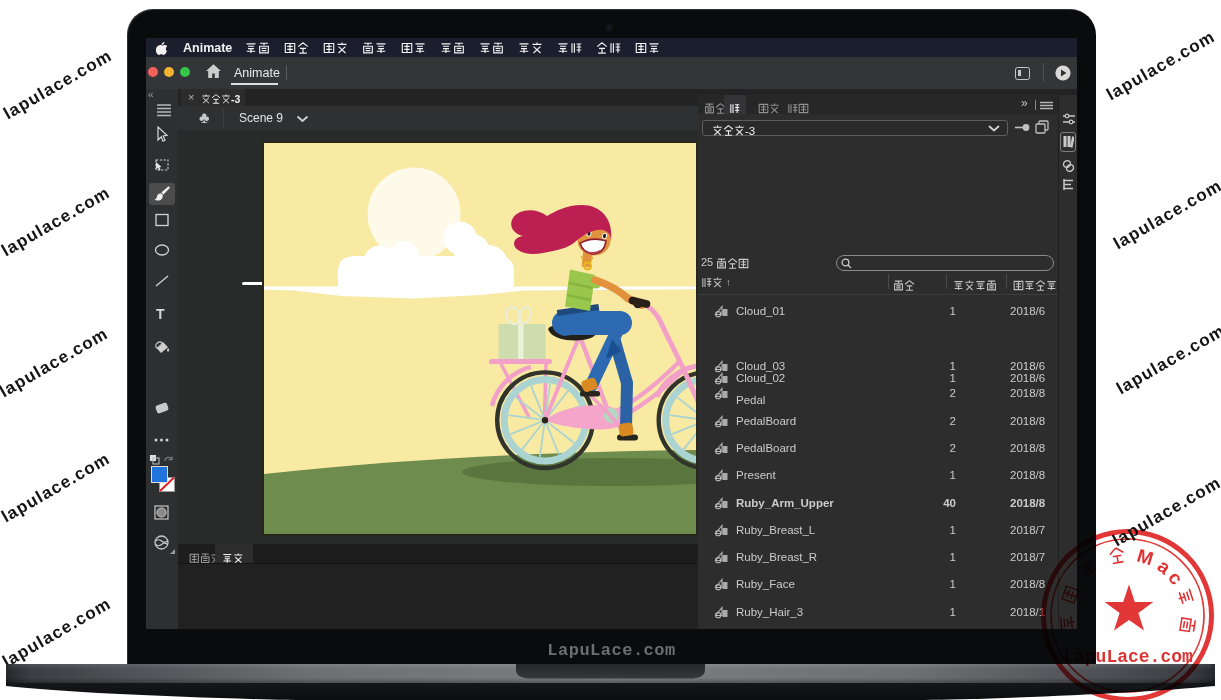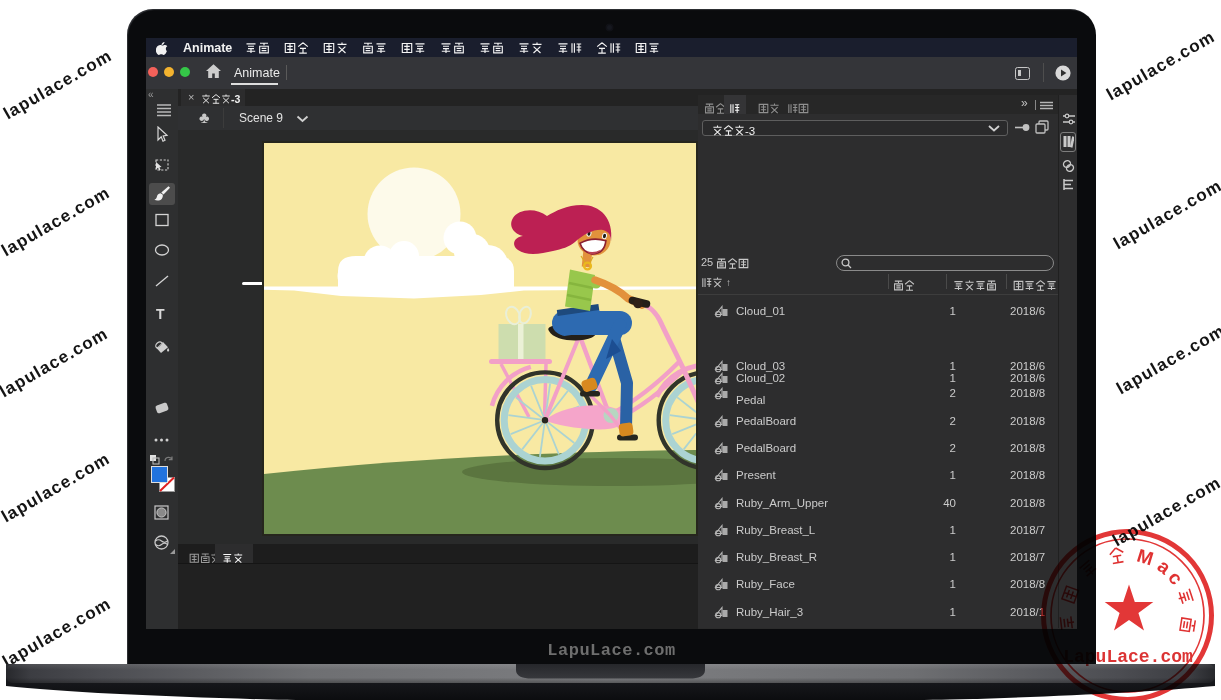--- a/index.html
+++ b/index.html
@@ -549,21 +549,21 @@
       <div class="row" style="top:367.2px;text-decoration:underline;">
 <span class="abs" style="left:16px;top:7px;"><svg width="14" height="13" viewBox="0 0 14 13">
             <path d="M1.5,9.5 L8,1.5 L8,9.5 Z" fill="none" stroke="#b5b5b5" stroke-width="1.1"></path>
             <circle cx="4.2" cy="9.2" r="2.6" fill="none" stroke="#b5b5b5" stroke-width="1.1"></circle>
             <rect x="8.5" y="4" width="5" height="7" fill="#aaaaaa"></rect>
           </svg></span>
 <span class="abs" style="left:38px;top:7px;">Present</span>
 <span class="abs" style="left:234px;top:7px;width:24px;text-align:right;">1</span>
 <span class="abs" style="left:312px;top:7px;width:47px;overflow:hidden;white-space:nowrap;">2018/8</span>
 </div>
-      <div class="row" style="top:394.5px;">
+      <div class="row" style="top:394.5px;font-weight:bold;">
 <span class="abs" style="left:16px;top:7px;"><svg width="14" height="13" viewBox="0 0 14 13">
             <path d="M1.5,9.5 L8,1.5 L8,9.5 Z" fill="none" stroke="#b5b5b5" stroke-width="1.1"></path>
             <circle cx="4.2" cy="9.2" r="2.6" fill="none" stroke="#b5b5b5" stroke-width="1.1"></circle>
             <rect x="8.5" y="4" width="5" height="7" fill="#aaaaaa"></rect>
           </svg></span>
 <span class="abs" style="left:38px;top:7px;">Ruby_Arm_Upper</span>
 <span class="abs" style="left:234px;top:7px;width:24px;text-align:right;">40</span>
 <span class="abs" style="left:312px;top:7px;width:47px;overflow:hidden;white-space:nowrap;">2018/8</span>
 </div>
       <div class="row" style="top:421.8px;">

